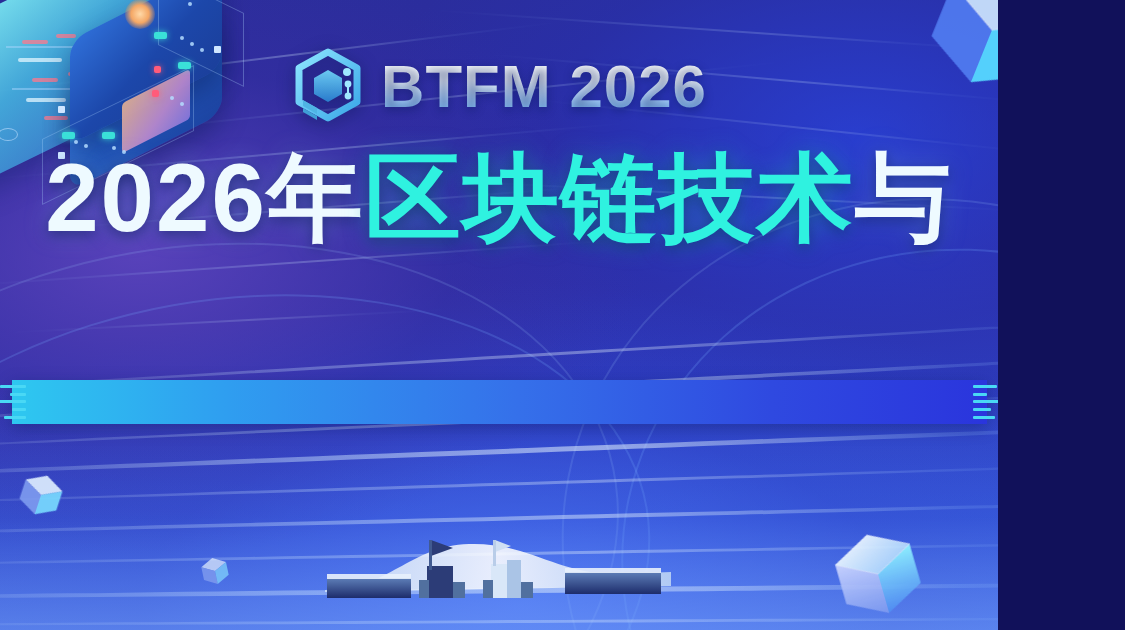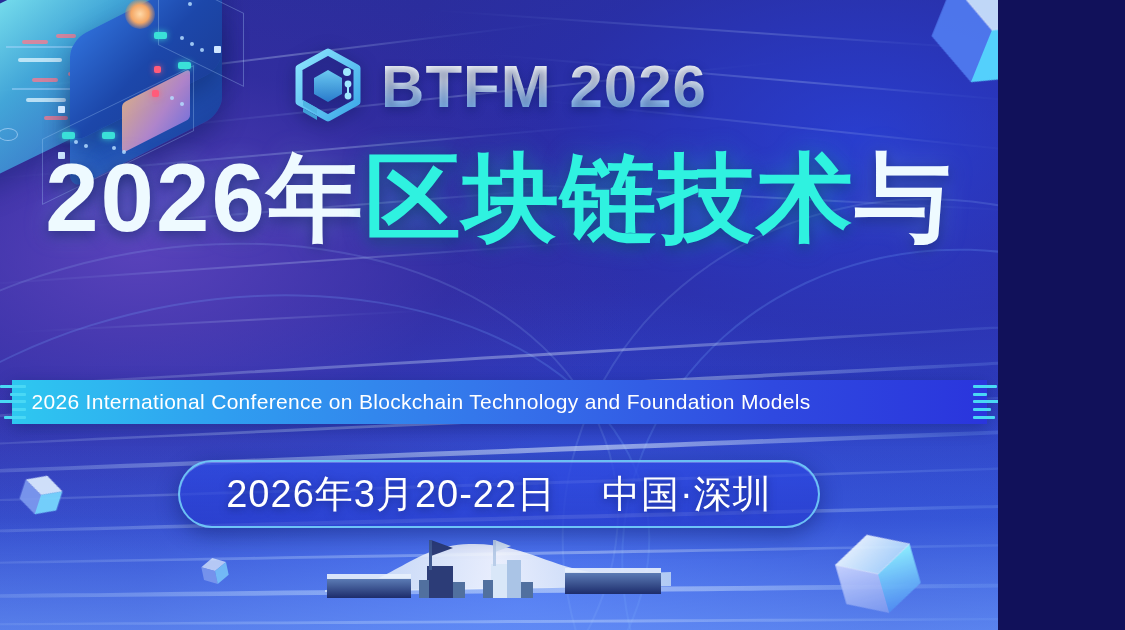--- a/index.html
+++ b/index.html
@@ -308,32 +308,25 @@
 
     <div class="subBarWrap">
       <div class="subBar">
         <div class="ticks l">
           <i style="width:26px"></i>
             <i style="width:16px"></i>
             <i style="width:30px"></i>
             <i style="width:14px"></i>
             <i style="width:22px"></i>
         </div>
-        <span>2026 International Conference on Blockchain Technology and Foundation Models</span>
         <div class="ticks r">
           <i style="width:24px"></i>
             <i style="width:14px"></i>
             <i style="width:30px"></i>
             <i style="width:18px"></i>
             <i style="width:22px"></i>
         </div>
       </div>
     </div>
 
-    <div class="pillWrap">
-      <div class="pill">
-        <span>2026年3月20-22日</span>
-        <span>中国·深圳</span>
-      </div>
-    </div>
 
   </div>
 </div>
 
 </body></html>

